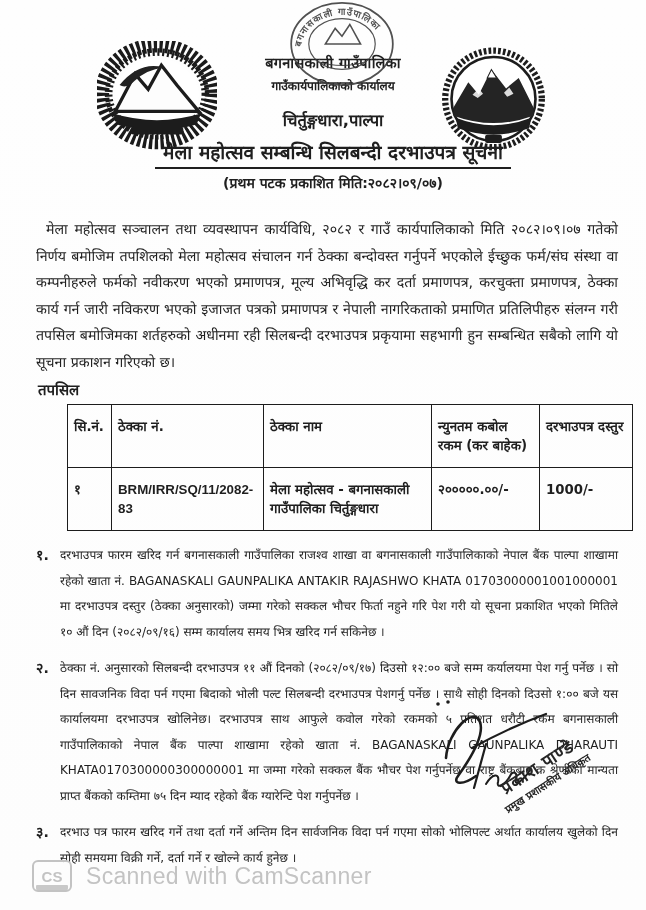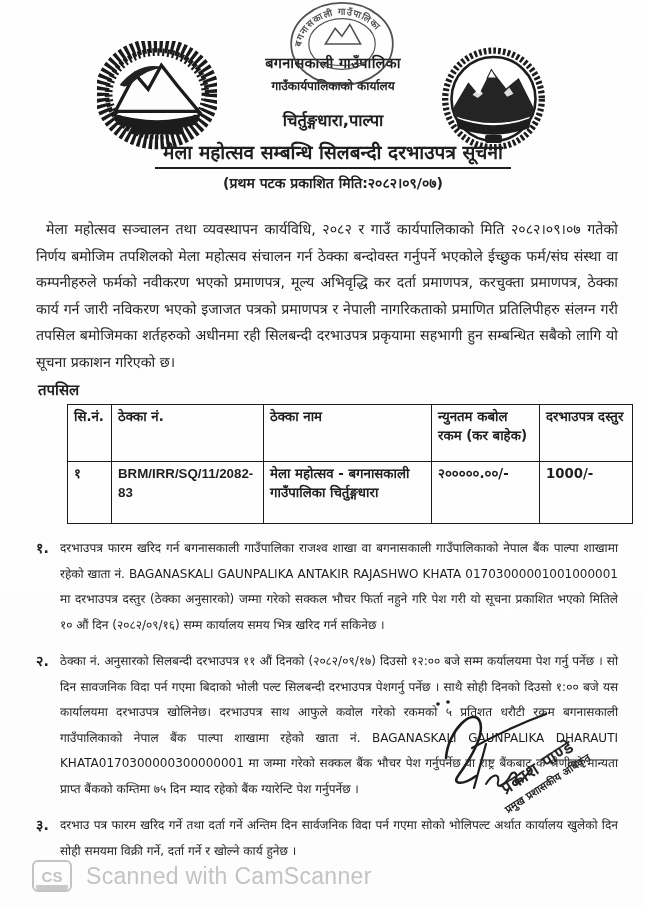--- a/index.html
+++ b/index.html
@@ -49,21 +49,21 @@
   }
   .tapsil{font-size:15px;font-weight:700;margin:4px 0 5px 2px;}
 
   table.notice{
     border-collapse:collapse;table-layout:fixed;
     width:517px;margin-left:31px;
   }
   table.notice td{
     border:1.6px solid #1c1c1c;
     font-size:13.3px;line-height:19px;
-    padding:2px 6px;vertical-align:top;font-weight:600;
+    padding:12px 6px;vertical-align:top;font-weight:600;
   }
   tr.thead td{font-weight:700;height:57px;}
   tr.trow td{height:62px;font-weight:600;}
   .c-sn{width:44px;}
   .c-no{width:152px;}
   .c-name{width:168px;}
   .c-amt{width:108px;}
   .c-fee{width:93px;}
   .mono{font-family:"Liberation Sans",sans-serif;font-size:12.6px;font-weight:700;}
 

